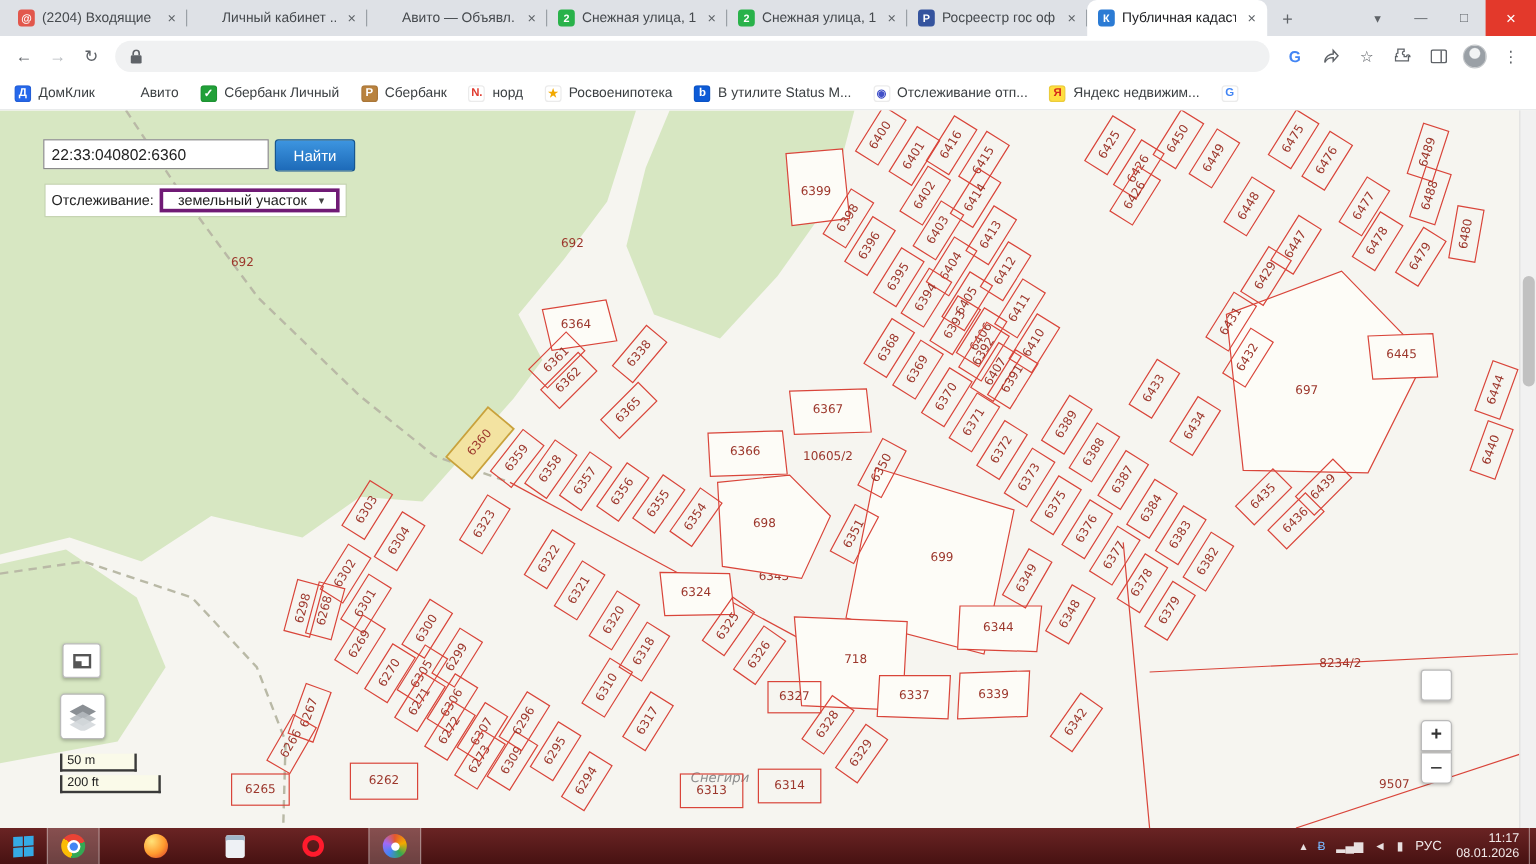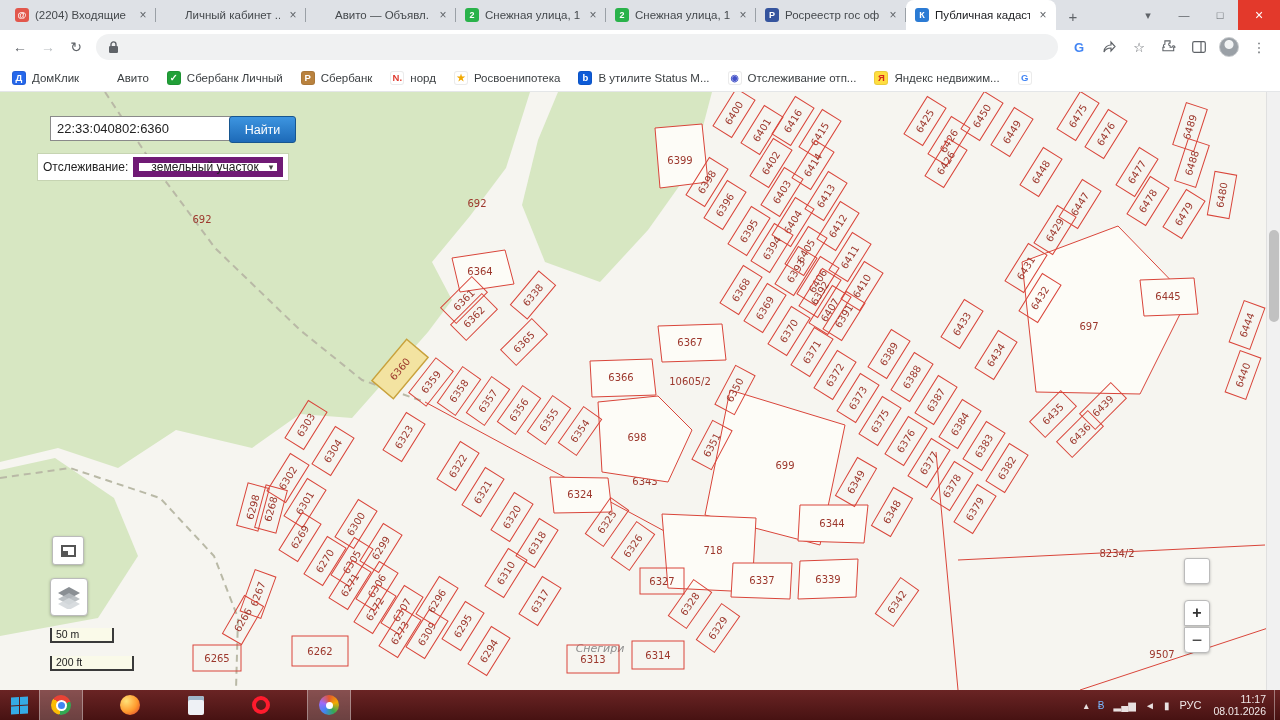--- a/index.html
+++ b/index.html
@@ -44,44 +44,44 @@
                   padding:0 12px; gap:18px; }
   .bm { display:flex; align-items:center; gap:6px; font-size:11.5px; color:#3c4043; white-space:nowrap; cursor:pointer; }
   .bmicon { width:14px; height:14px; border-radius:3px; font-size:9.5px; font-weight:bold;
             display:flex; align-items:center; justify-content:center; border:1px solid rgba(0,0,0,.08); }
 
   
   .map-wrap { position:relative; width:1280px; height:598px; background:#f6f5f0; }
   .map-wrap svg text { font-family:"DejaVu Sans", sans-serif; }
   .map-wrap svg rect, .map-wrap svg polygon { cursor:pointer; }
 
-  .searchbox { position:absolute; left:50px; top:24px; width:188px; height:25px; border:1px solid #8a8a8a;
+  .searchbox { position:absolute; left:36px; top:24px; width:188px; height:25px; border:1px solid #8a8a8a;
                background:#fff; font-size:13px; padding:0 6px; color:#222; font-family:"Liberation Sans",sans-serif; }
   .findbtn { position:absolute; left:229px; top:24px; width:67px; height:27px;
              background:linear-gradient(#3d95e0,#1d6ab8); border:1px solid #17568f; border-radius:3px;
              color:#fff; font-size:12.5px; display:flex; align-items:center; justify-content:center; cursor:pointer; }
   .defrow { position:absolute; left:38px; top:62px; background:#fff; padding:3px 5px; display:flex;
             align-items:center; gap:5px; font-size:12px; color:#222; box-shadow:0 0 0 1px rgba(0,0,0,.08); }
-  .defselect { border:6px solid #701a75; background:#fff; height:20px; display:flex; align-items:center;
-               gap:10px; padding:0 4px 0 6px; font-size:12px; cursor:pointer; min-width:150px; justify-content:flex-end; }
+  .defselect { border:3px solid #701a75; background:#fff; height:20px; display:flex; align-items:center;
+               gap:10px; padding:0 4px 0 6px; font-size:12px; cursor:pointer; min-width:150px; justify-content:center; }
   .defselect .chev { font-size:9px; color:#444; }
 
   .sq-btn { position:absolute; background:#fff; border:1px solid #bbb; border-radius:3px;
             box-shadow:0 1px 3px rgba(0,0,0,.25); display:flex; align-items:center; justify-content:center; cursor:pointer; }
   .ovmap { left:52px; top:444px; width:32px; height:29px; }
   .ovmap b { width:15px; height:12px; border:2px solid #555; display:block; position:relative; }
   .ovmap b::after { content:''; position:absolute; left:-1px; bottom:-1px; width:6px; height:5px; background:#555; }
   .layersbtn { left:50px; top:486px; width:38px; height:38px; border-radius:4px; }
   .fsbtn { left:1184px; top:466px; width:26px; height:26px; }
   .zoomin { left:1184px; top:508px; width:26px; height:26px; font-size:16px; font-weight:bold; color:#333; border-radius:4px 4px 0 0; }
   .zoomout { left:1184px; top:535px; width:26px; height:26px; font-size:18px; color:#333; border-radius:0 0 4px 4px; }
 
   .scale { position:absolute; left:50px; top:536px; font-size:10.5px; color:#222; }
   .scale div { background:rgba(250,250,232,.85); border-left:2px solid #3a3a3a; border-right:2px solid #3a3a3a;
-               border-bottom:2px solid #3a3a3a; padding:0 4px 1px 4px; margin-bottom:13px; }
+               border-bottom:2px solid #3a3a3a; padding:0 4px 1px 4px; margin-bottom:3px; }
   .scale .m { width:64px; }
   .scale .ft { width:84px; }
 
   .watermark { position:absolute; left:946px; top:498px; color:#9fa3a8; opacity:.85; pointer-events:none; }
   .watermark .wt1 { font-size:19px; }
   .watermark .wt2 { font-size:12.5px; margin-top:9px; line-height:16px; }
 
   .pagescroll { position:absolute; right:0; top:0; width:14px; height:598px; background:#f1f1f1; border-left:1px solid #e0e0e0; }
   .pagescroll .thumb { position:absolute; left:2px; width:10px; top:138px; height:92px; background:#c1c1c1; border-radius:5px; cursor:pointer; }
 

